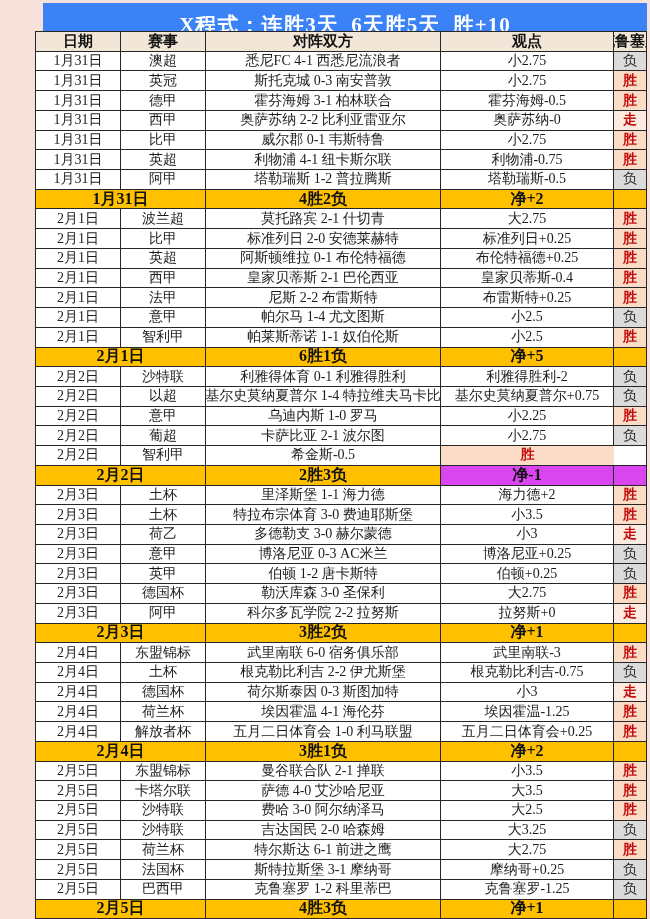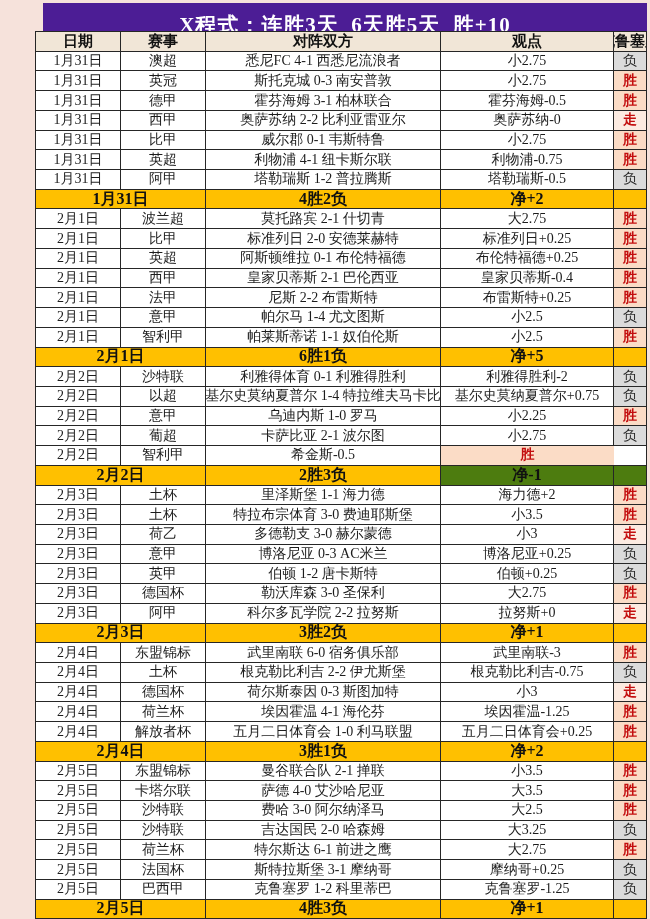--- a/index.html
+++ b/index.html
@@ -5,21 +5,21 @@
   * { box-sizing: border-box; margin: 0; padding: 0; }
   html, body { width: 650px; height: 919px; }
   body {
     position: relative;
     overflow: hidden;
     background: #F6E2DB;
     font-family: "Liberation Serif", "DejaVu Serif", serif;
   }
   .title-bar {
     position: absolute; top: 3px; left: 3px; right: 3px; height: 44px;
-    background: #4c1d95; color: #FFFFFF;
+    background: #3b82f6; color: #FFFFFF;
     display: flex; align-items: center; justify-content: center;
     font-size: 21px; font-weight: bold; letter-spacing: 1px;
     white-space: pre;
     margin-left: 40px;
   }
   .table-wrap {
     position: absolute; top: 31px; left: 3px; right: 3px; bottom: 0;
     display: flex; flex-direction: column;
     border: 1px solid #262626;
     background: #FFFFFF;
@@ -44,21 +44,21 @@
   .header-row .cell {
     background: #F1E6D7; font-weight: bold; font-size: 15px; color: #111;
   }
   .result.win  { background: #FBDCC6; color: #C30E0E; font-weight: bold; }
   .result.push { background: #FCEBE1; color: #C30E0E; font-weight: bold; }
   .result.loss { background: #DBDBDB; color: #2b2b2b; }
   .summary-row .cell {
     background: #FFC000; font-weight: bold; font-size: 16px; color: #111;
   }
   .summary-row .sum-date { grid-column: 1 / 3; }
-  .summary-row.neg .sum-net, .summary-row.neg .sum-blank { background: #4d7c0f; }
+  .summary-row.neg .sum-net, .summary-row.neg .sum-blank { background: #d946ef; }
 </style>
 </head>
 <body>
 
 <div class="title-bar">X程式：连胜3天  6天胜5天  胜+10</div>
 
 <div class="table-wrap" id="table-body">
   <div class="row header-row">
     <div class="cell">日期</div>
     <div class="cell">赛事</div>

